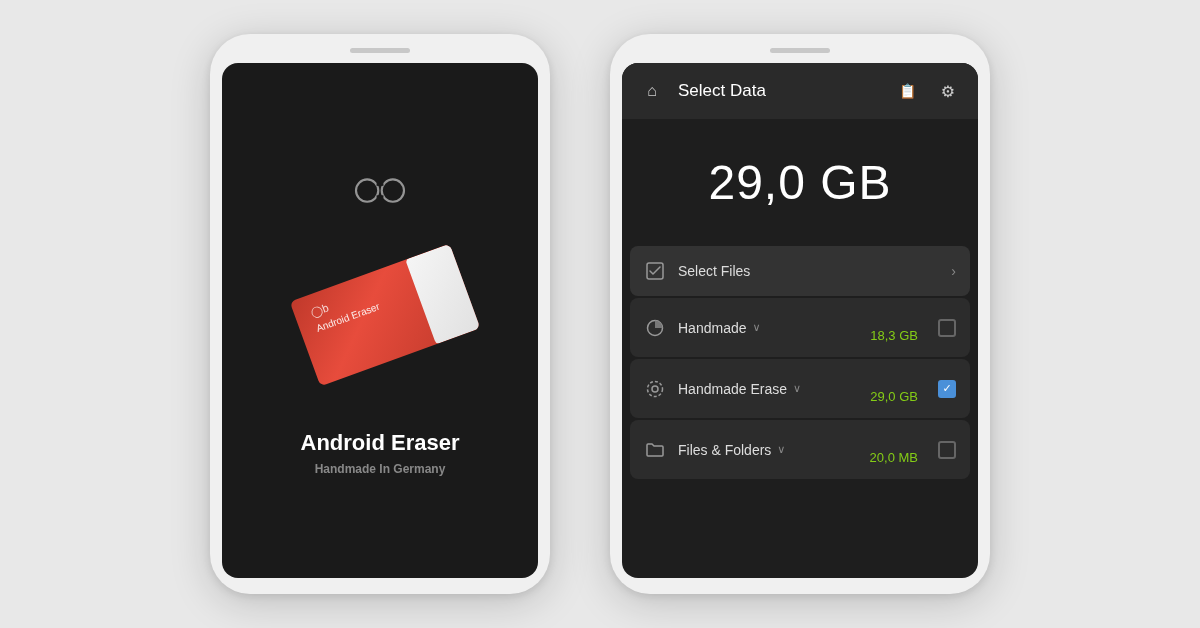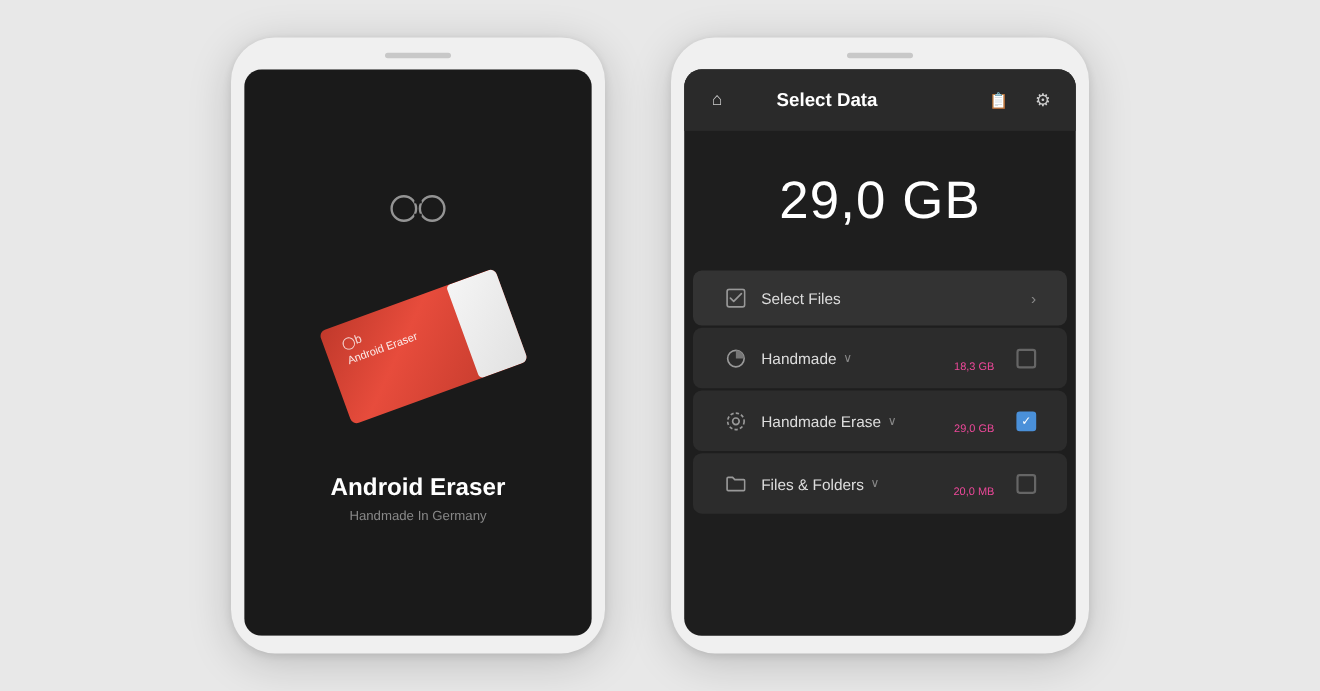--- a/index.html
+++ b/index.html
@@ -124,40 +124,39 @@
     .splash-title {
       color: #ffffff;
       font-size: 22px;
       font-weight: 600;
       margin-bottom: 6px;
     }
 
     .splash-subtitle {
       color: #888888;
       font-size: 12px;
-      font-weight: 400;
+      font-weight: 700;
       text-align: center;
     }
 
     
     .app-bar {
       background: #2a2a2a;
       padding: 14px 16px;
       display: flex;
       align-items: center;
       gap: 12px;
       flex-shrink: 0;
     }
 
     .app-bar-title {
       flex: 1;
       color: #ffffff;
       font-size: 17px;
-      font-weight: 700;
-      margin-left: 28px;
+      font-weight: 400;
     }
 
     .icon-btn {
       width: 28px;
       height: 28px;
       display: flex;
       align-items: center;
       justify-content: center;
       color: #cccccc;
       font-size: 16px;
@@ -183,21 +182,21 @@
       flex: 1;
       display: flex;
       flex-direction: column;
       padding: 0 8px;
       gap: 2px;
     }
 
     .menu-item {
       background: #2c2c2c;
       border-radius: 8px;
-      padding: 14px 28px;
+      padding: 14px 14px;
       display: flex;
       align-items: center;
       gap: 12px;
       cursor: pointer;
     }
 
     .menu-item-icon {
       width: 22px;
       height: 22px;
       display: flex;
@@ -218,22 +217,22 @@
       gap: 4px;
     }
 
     .menu-item-label .dropdown-arrow {
       color: #888888;
       font-size: 11px;
       margin-left: 2px;
     }
 
     .menu-item-size {
-      color: #ec4899;
-      font-size: 10px;
+      color: #84cc16;
+      font-size: 13px;
       margin-right: 8px;
       margin-top: 16px;
     }
 
     .menu-item-chevron {
       color: #888888;
       font-size: 14px;
     }
 
     .checkbox {

